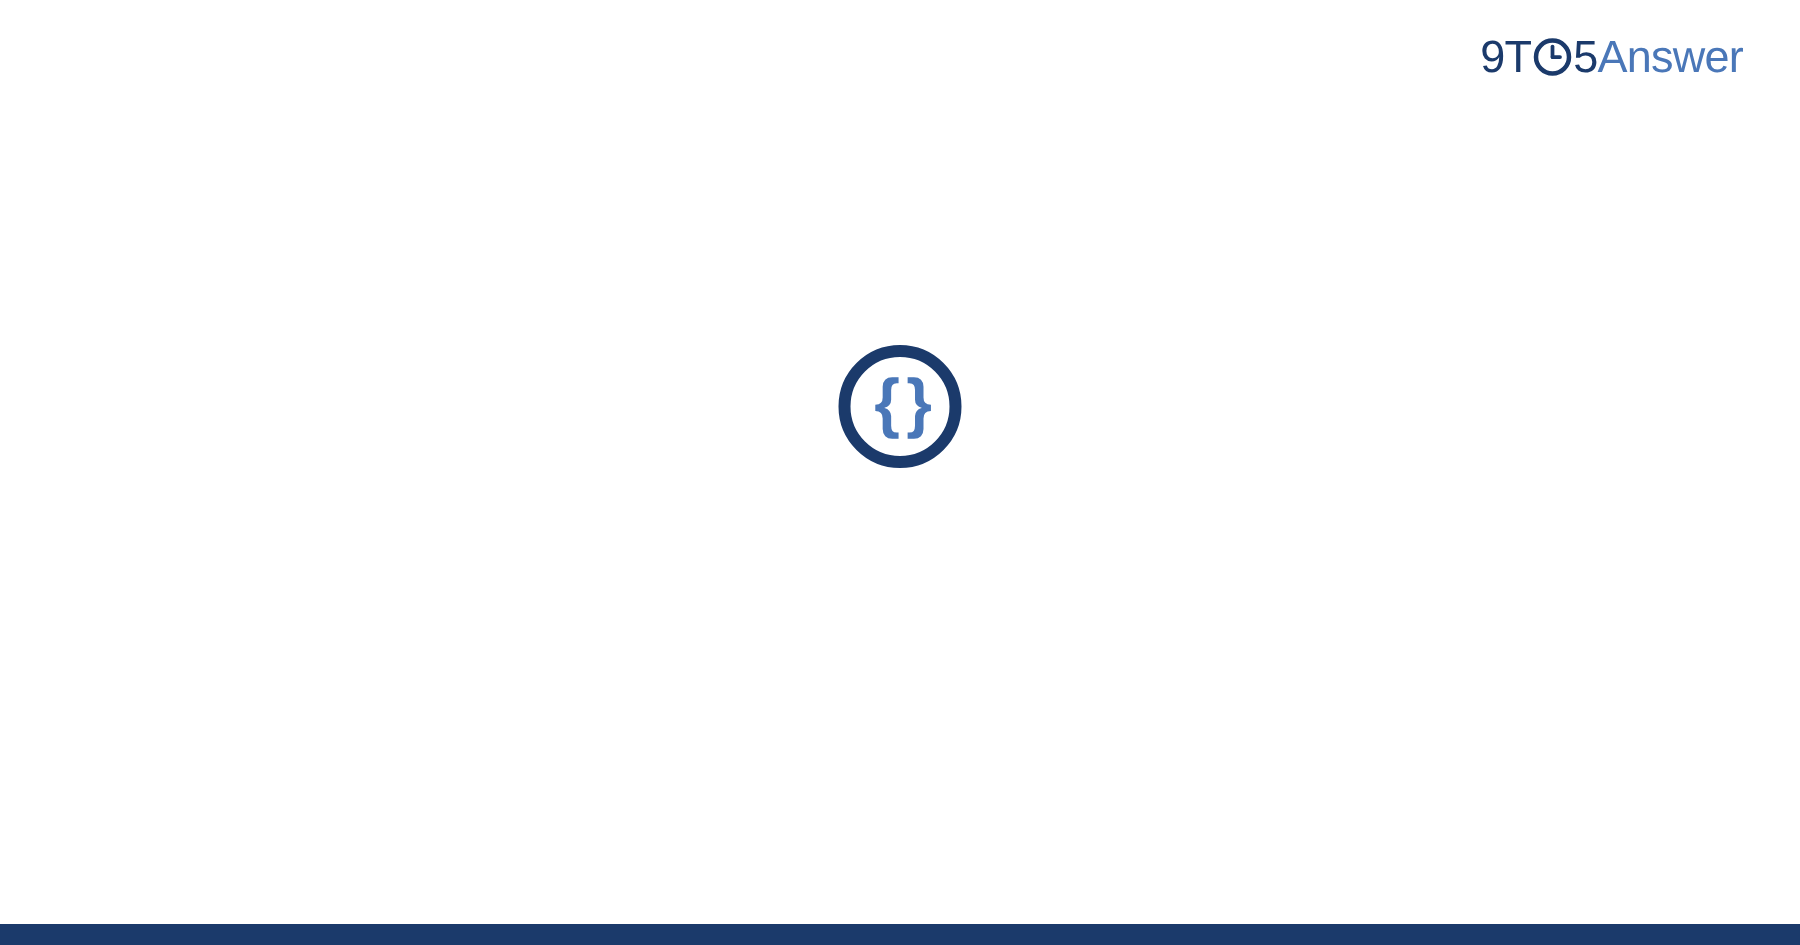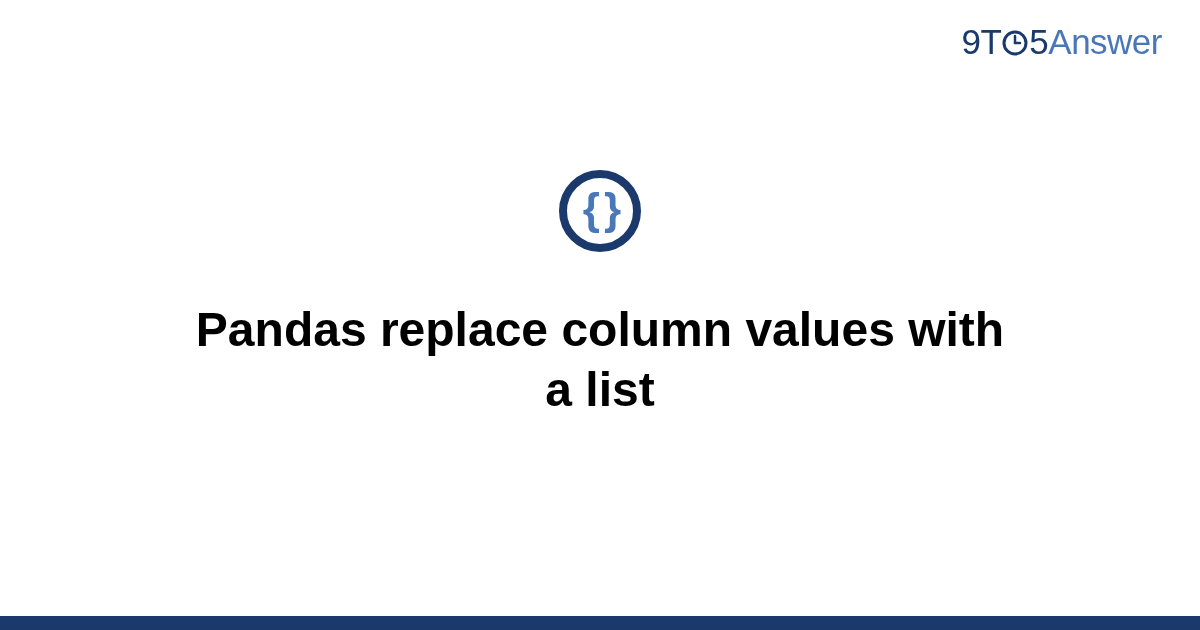--- a/index.html
+++ b/index.html
@@ -12,21 +12,21 @@
       height: 630px;
       font-family: Arial, Helvetica, sans-serif;
       background: #ffffff;
       position: relative;
       overflow: hidden;
     }
     .header-logo {
       position: absolute;
       top: 22px;
       right: 38px;
-      font-size: 35px;
+      font-size: 30px;
       font-weight: 400;
       letter-spacing: -0.5px;
     }
     .header-logo .nine-t {
       color: #1b3a6b;
       font-weight: 500;
     }
     .header-logo .clock-wrap {
       display: inline-flex;
       align-items: center;
@@ -102,16 +102,15 @@
     <line x1="14" y1="14" x2="14" y2="7" stroke="#1b3a6b" stroke-width="2.5" stroke-linecap="round"></line>
     <line x1="14" y1="14" x2="19" y2="14" stroke="#1b3a6b" stroke-width="2.5" stroke-linecap="round"></line>
   </svg>
     </span><span class="five">5</span><span class="answer">Answer</span>
 </div>
 
 <div class="content">
   <div class="center-icon">
     <span class="center-icon-inner">{ }</span>
   </div>
-  <h1 class="title">Pandas replace column values with a list</h1>
 </div>
 
 <div class="bottom-bar"></div>
 
 </body></html>

